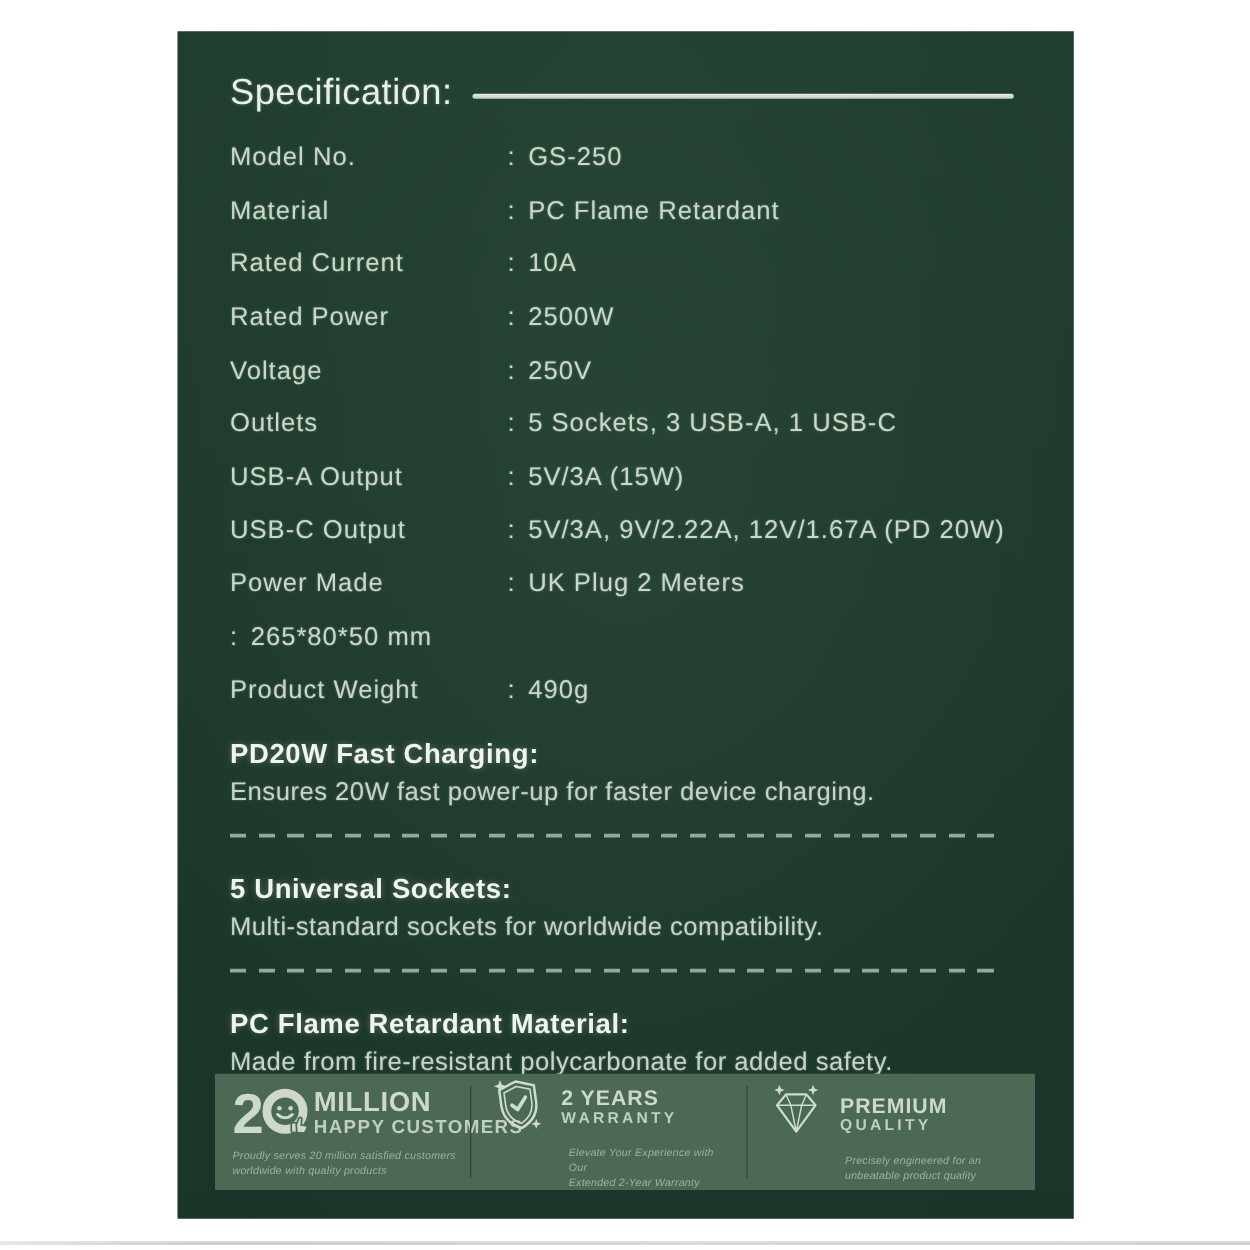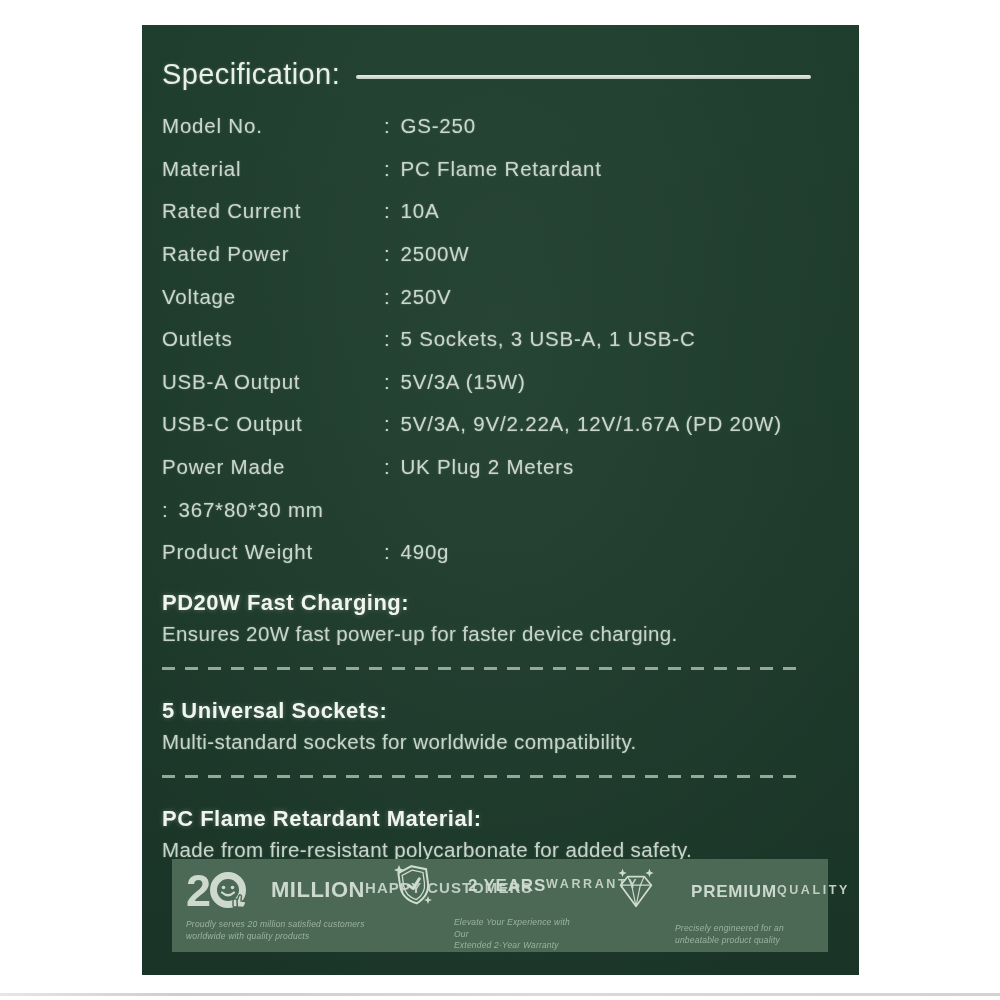--- a/index.html
+++ b/index.html
@@ -8,21 +8,21 @@
     background: #ffffff;
     font-family: "Liberation Sans", sans-serif;
     overflow: hidden;
     position: relative;
   }
   .panel {
     position: absolute;
     left: 142px; top: 25px;
     width: 717px; height: 950px;
     box-sizing: border-box;
-    padding: 30px 0 0 20px;
+    padding: 30px 0 0 42px;
     background-image:
       radial-gradient(ellipse at 50% 35%, rgba(255,255,255,0.035), rgba(0,0,0,0.05) 85%),
       linear-gradient(180deg, #20402e 0%, #1e3c2c 55%, #1b382a 100%);
     color: #cbd7cb;
   }
   
   .title-row {
     display: flex; align-items: center;
     margin-right: 48px;
     height: 38px;
@@ -114,21 +114,21 @@
     align-items: center;
   }
   .big-two {
     font-size: 45px;
     font-weight: 800;
     line-height: 1;
     color: #ccd9cc;
     letter-spacing: -2px;
   }
   .smiley-wrap { margin: 2px 4px 0 0; }
-  .badge-titles { display: flex; flex-direction: row; margin-left: 20px; }
+  .badge-titles { display: flex; flex-direction: column; }
   .badge-title {
     font-size: 22px;
     font-weight: 800;
     line-height: 1.02;
     color: #ccd9cc;
     letter-spacing: 0.5px;
     white-space: nowrap;
   }
   .badge-subtitle {
     font-size: 15px;
@@ -219,21 +219,21 @@
       </div>
 
       <div class="spec-row">
         <span class="spec-label">Power Made</span>
         <span class="spec-colon">:</span>
         <span class="spec-value">UK Plug 2 Meters</span>
       </div>
 
       <div class="spec-row">
         <span class="spec-colon">:</span>
-        <span class="spec-value">367*80*30 mm</span>
+        <span class="spec-value">265*80*50 mm</span>
       </div>
 
       <div class="spec-row">
         <span class="spec-label">Product Weight</span>
         <span class="spec-colon">:</span>
         <span class="spec-value">490g</span>
       </div>
 
   </div>
 

